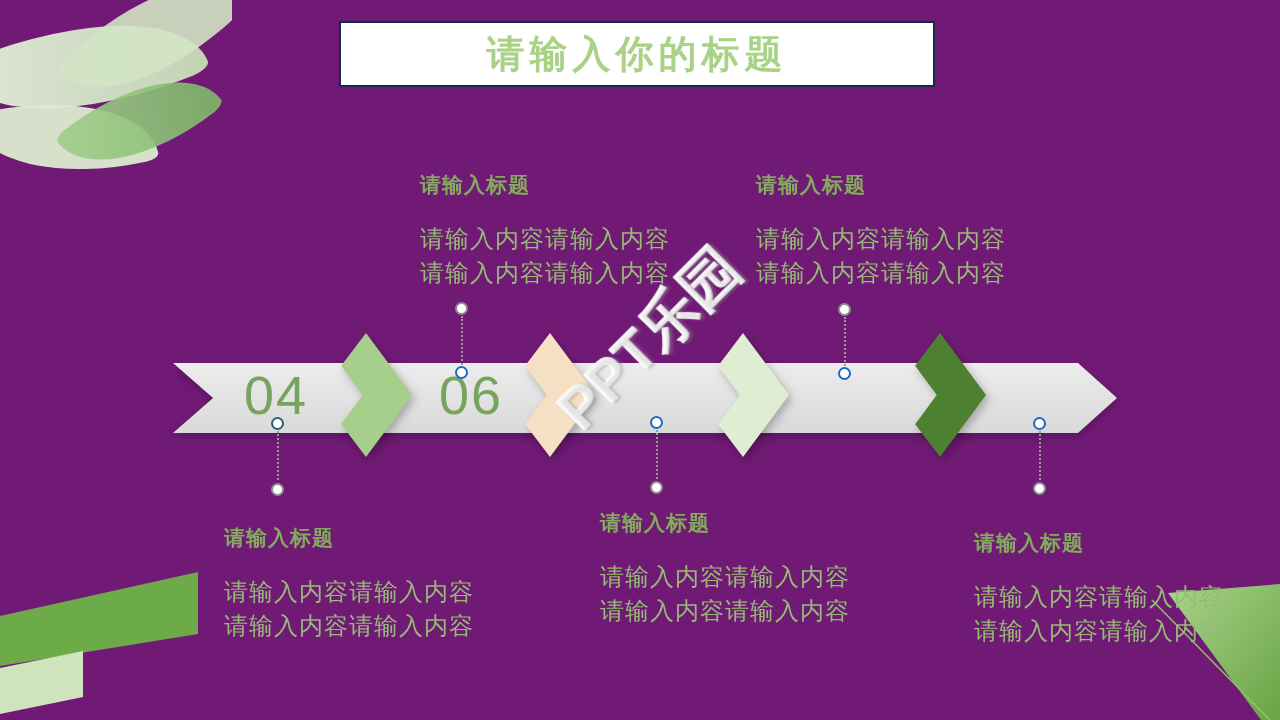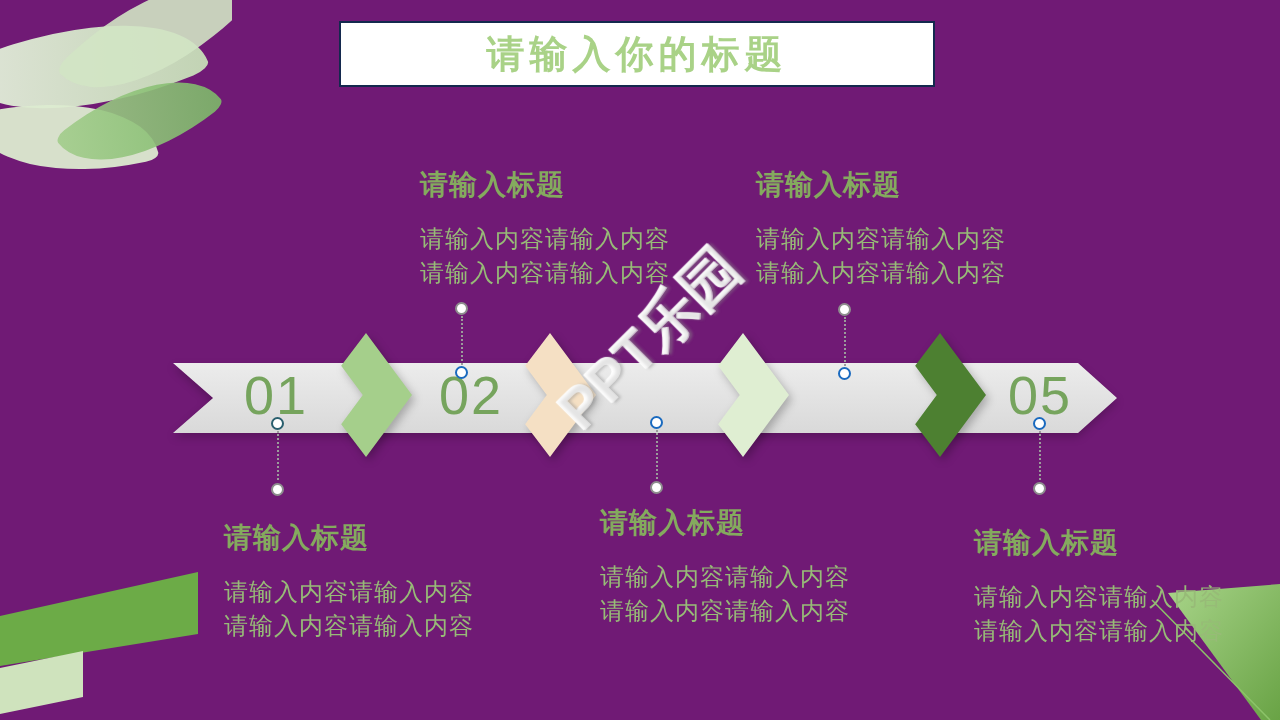--- a/index.html
+++ b/index.html
@@ -56,21 +56,21 @@
   
   .dot,.end-dot{position:absolute;width:9px;height:9px;border-radius:50%;
                 background:#fff;z-index:15;}
   .dot{border:2.5px solid #1a6abf;}
   .dot.teal{border-color:#2a5f6e;}
   .end-dot{border:2px solid #8e8e8e;}
   .leader{position:absolute;width:0;border-left:2px dotted #9b9b9b;z-index:15;}
 
   
   .tblock{position:absolute;z-index:40;}
-  .tblock h3{margin:0 0 26px 0;font-size:28px;line-height:23px;font-weight:bold;
+  .tblock h3{margin:0 0 26px 0;font-size:21px;line-height:23px;font-weight:bold;
              color:#84aa5e;letter-spacing:1px;}
   .tblock p{margin:0;font-size:24px;line-height:34px;color:#97bb77;letter-spacing:1px;}
   .tb1{left:224px;top:526px}.tb2{left:420px;top:173px}.tb3{left:600px;top:511px}
   .tb4{left:756px;top:173px}.tb5{left:974px;top:531px}
 </style>
 </head>
 <body>
 
 <div class="slide">
 
@@ -110,23 +110,22 @@
   <div class="chev-wrap c2">
       <div class="chev"></div>
     </div>
   <div class="chev-wrap c3">
       <div class="chev"></div>
     </div>
   <div class="chev-wrap c4">
       <div class="chev"></div>
     </div>
 
-  <span class="step-num n1">01</span>
-  <span class="step-num n2">02</span>
-  <span class="step-num n5">05</span>
+  <span class="step-num n1">04</span>
+  <span class="step-num n2">06</span>
 
   <div class="dot teal" style="left:271px;top:417px"></div>
   <div class="leader" style="left:277px;top:431px;height:49px"></div>
   <div class="end-dot" style="left:271px;top:483px"></div>
 
   <div class="end-dot" style="left:455px;top:302px"></div>
   <div class="leader" style="left:461px;top:316px;height:49px"></div>
   <div class="dot" style="left:455px;top:366px"></div>
 
   <div class="dot" style="left:650px;top:416px"></div>

